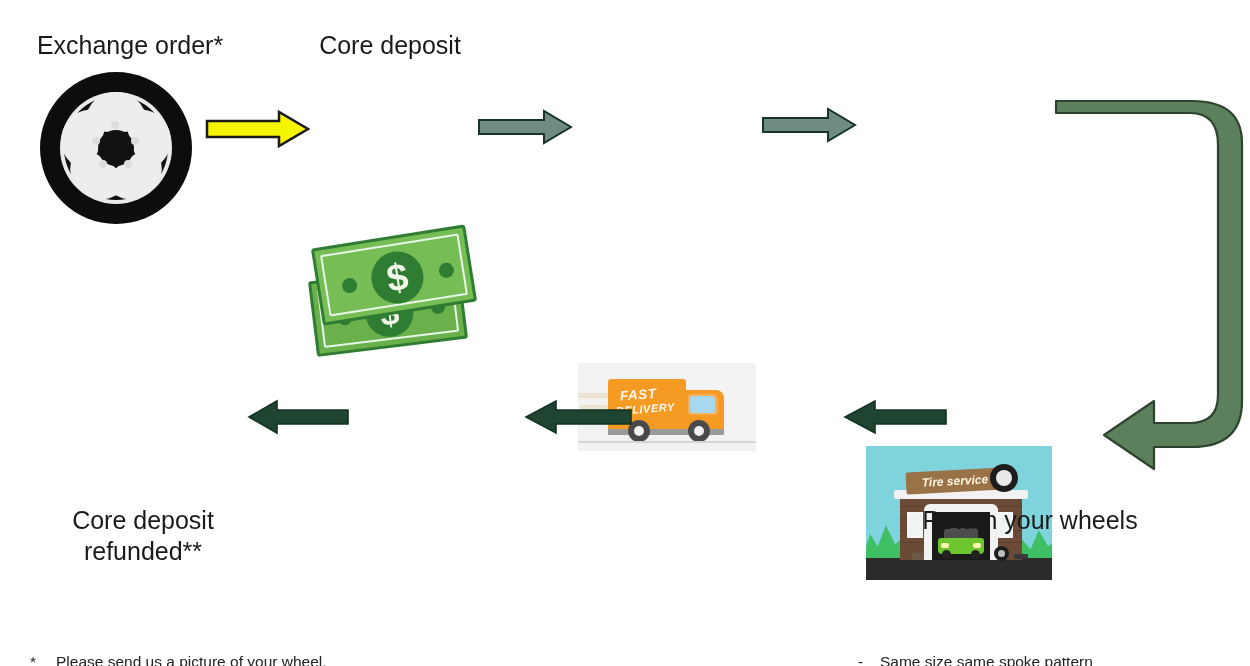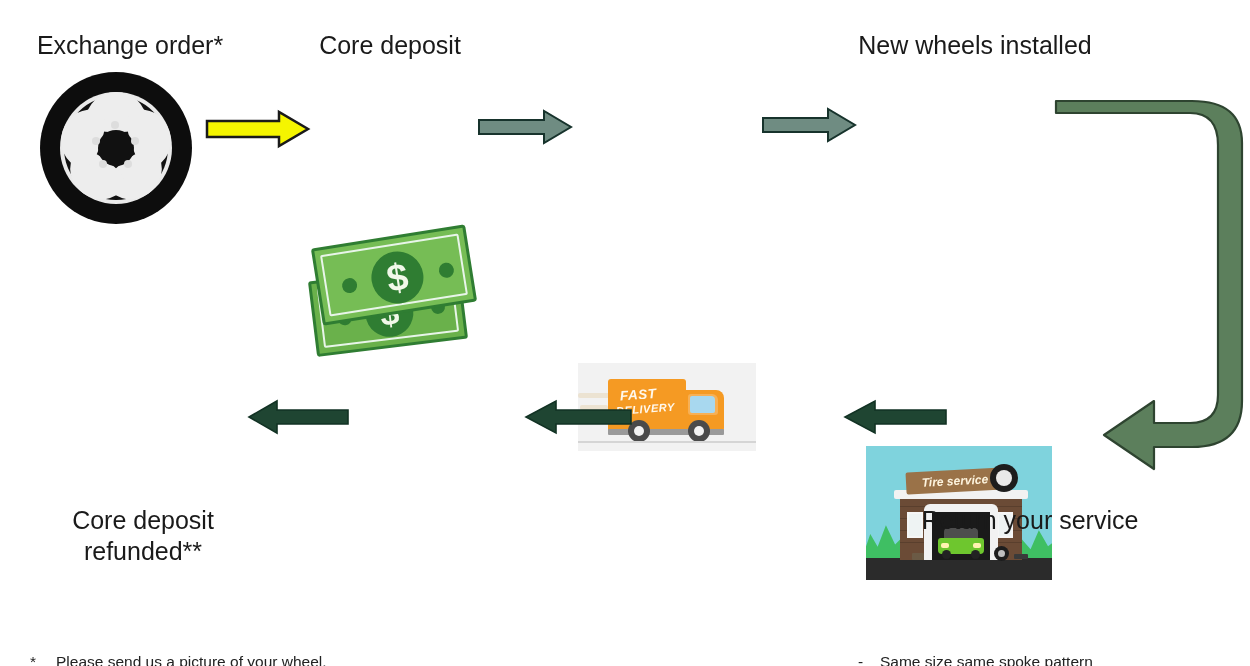--- a/index.html
+++ b/index.html
@@ -137,21 +137,20 @@
 </style>
 </head>
 <body>
 
 <div class="stage">
 
   <div class="abs label" style="left:0px;top:30px;width:260px;">Exchange order*</div>
 
   <div class="abs label" style="left:270px;top:30px;width:240px;">Core deposit</div>
 
-  <div class="abs label" style="left:790px;top:30px;width:370px;">New wheels installed</div>
 
   <div class="abs wheel" style="left:40px;top:72px;width:152px;height:152px;">
     <div class="tire"></div>
     <div class="tread"></div>
     <div class="rimring" style="left:13%;top:13%;width:74%;height:74%;background:#eaeaea;"></div>
     <div class="rimring" style="left:16%;top:16%;width:68%;height:68%;background:#111;"></div>
 
     <div class="spoke" style="transform:rotate(0deg) translate(-30px,-56px);width:60px;height:40px;background:#ededed;border-radius:50% 50% 40% 40%/70% 70% 30% 30%;"></div>
     <div class="spoke" style="transform:rotate(72deg) translate(-30px,-56px);width:60px;height:40px;background:#ededed;border-radius:50% 50% 40% 40%/70% 70% 30% 30%;"></div>
     <div class="spoke" style="transform:rotate(144deg) translate(-30px,-56px);width:60px;height:40px;background:#ededed;border-radius:50% 50% 40% 40%/70% 70% 30% 30%;"></div>
@@ -283,21 +282,21 @@
   <div class="arrow-wrap" style="left:843px;top:400px;">
     <svg width="104" height="34" viewBox="0 0 104 34">
       <path d="M103,10 L32,10 L32,1 L2,17 L32,33 L32,24 L103,24 Z" fill="#1f4532" stroke="#123224" stroke-width="1.6" stroke-linejoin="miter"></path>
     </svg>
   </div>
 
   <div class="abs label" style="left:28px;top:505px;width:230px;">Core deposit
 refunded**</div>
 
 
-  <div class="abs label" style="left:895px;top:505px;width:270px;">Return your service</div>
+  <div class="abs label" style="left:895px;top:505px;width:270px;">Return your wheels</div>
 
   <div class="abs footnote" style="left:30px;top:594px;width:470px;">
     <div class="fn-row">
       <span class="fn-mark">*</span>
       <span>Please send us a picture of your wheel.</span>
     </div>
     
   </div>
 
   <div class="abs footnote" style="left:858px;top:594px;width:390px;">

